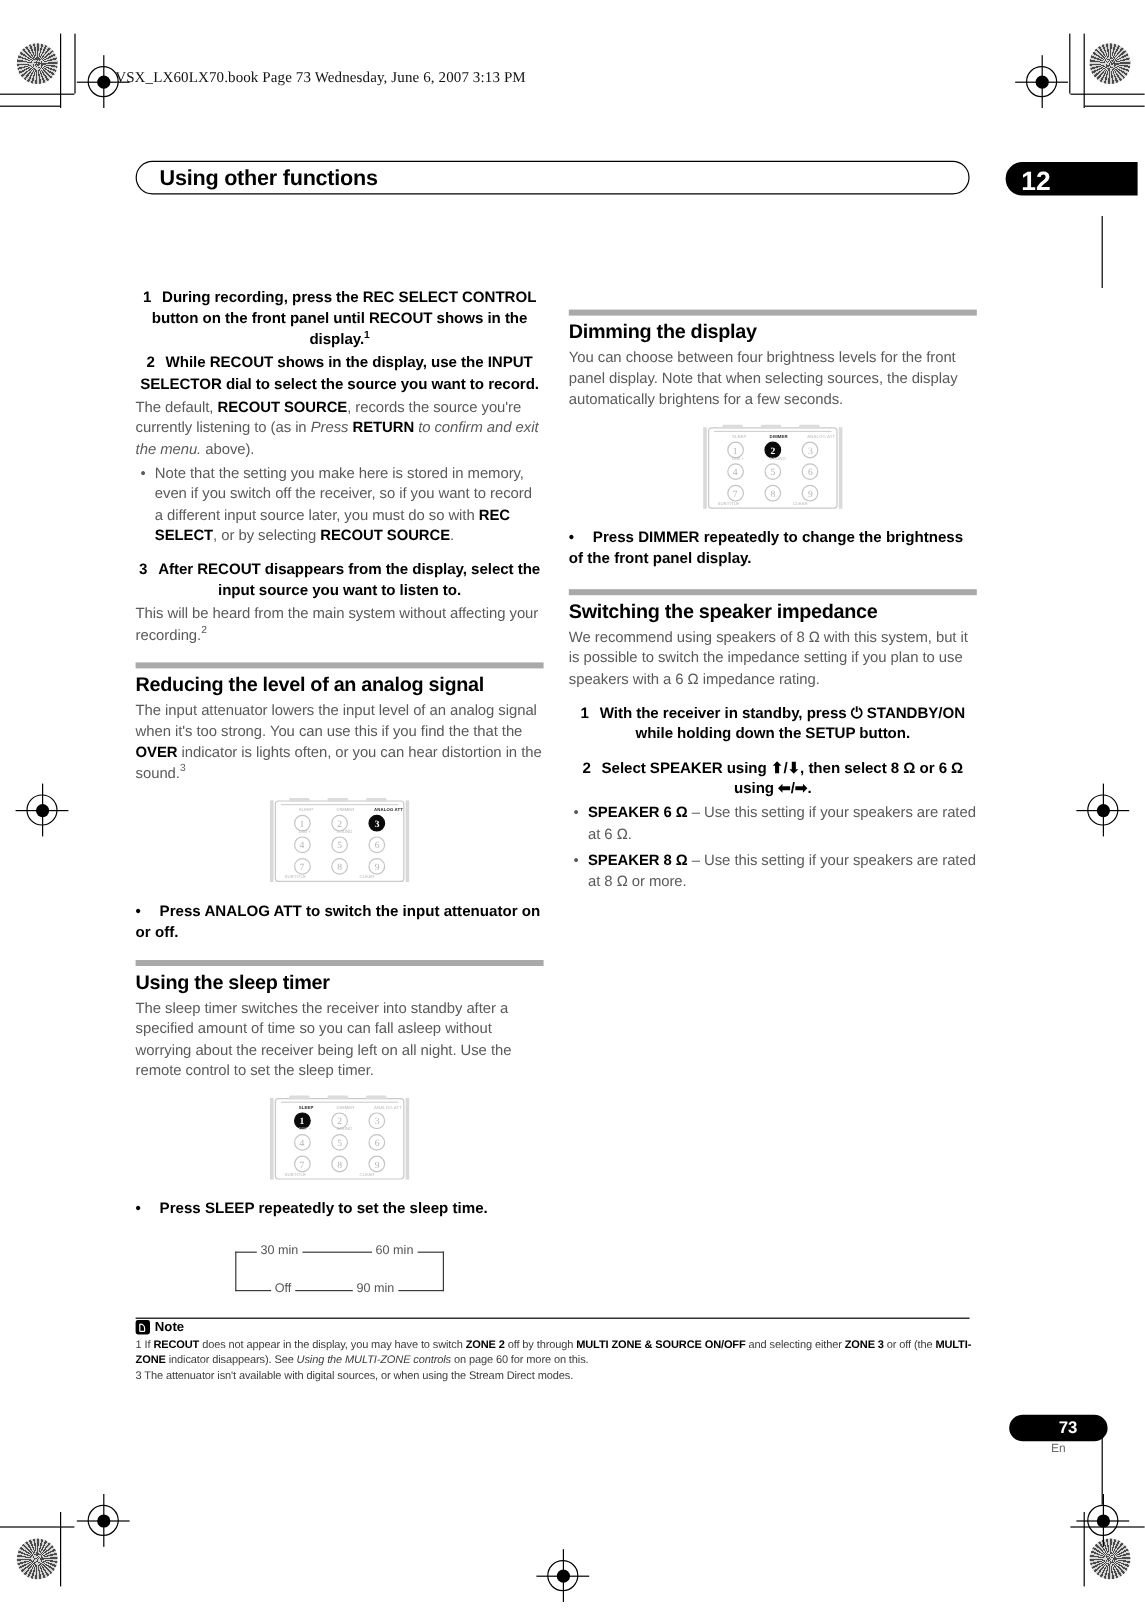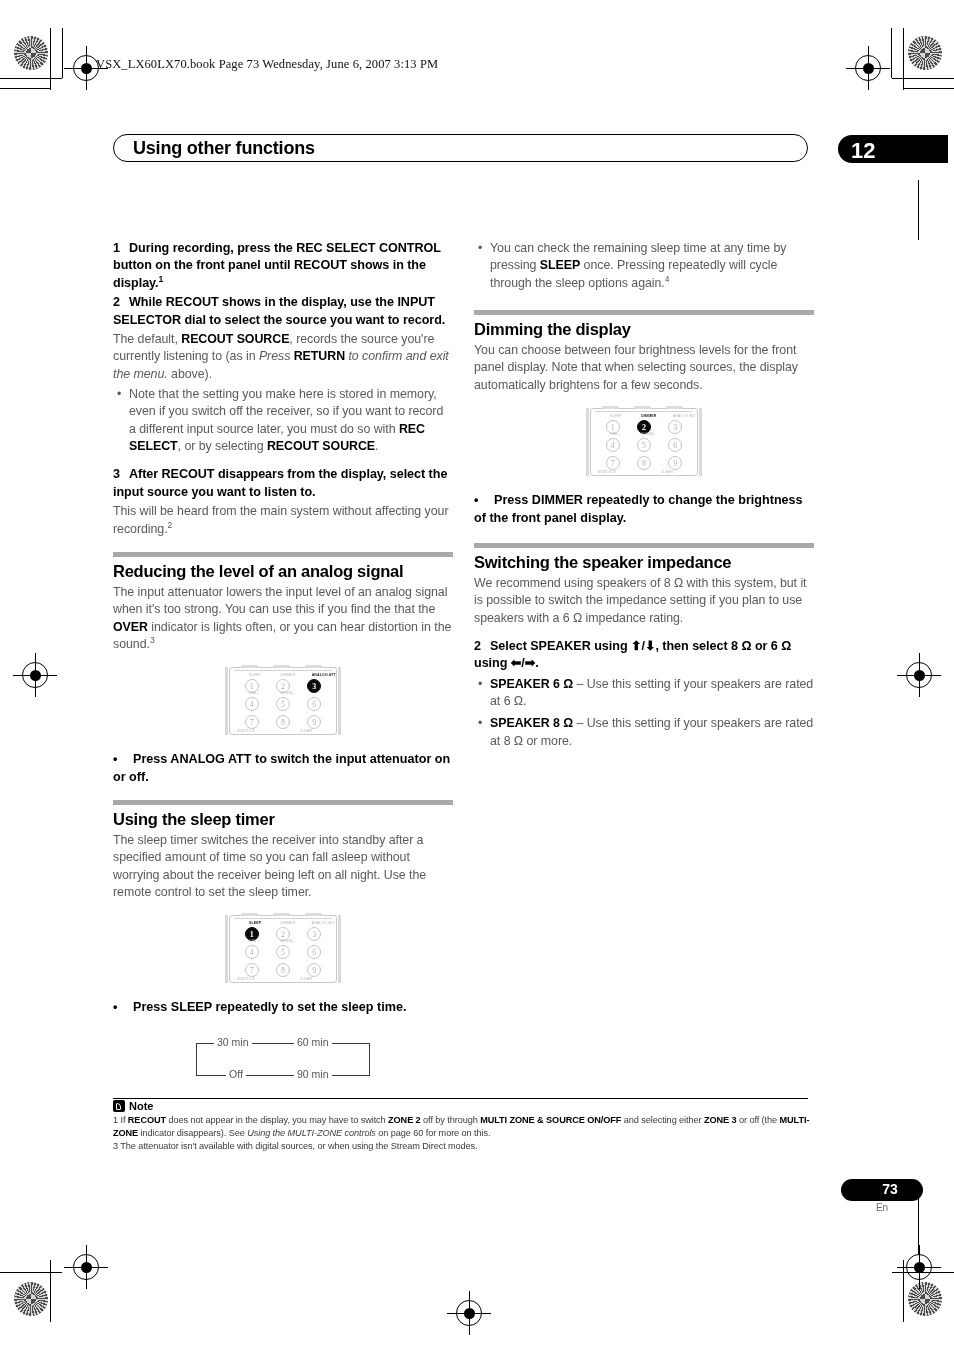--- a/index.html
+++ b/index.html
@@ -121,20 +121,21 @@
   .col-right { left: 474px; }
 
   
   .step {
     font-size: 12.6px;
     font-weight: bold;
     line-height: 1.38;
     color: #000;
     margin: 0 0 2px 0;
     letter-spacing: -0.05px;
+    text-align: center;
   }
   .step .num { margin-right: 9px; }
   .body {
     font-size: 12.4px;
     line-height: 1.4;
     color: #5a5a5a;
     margin: 0 0 11px 0;
     letter-spacing: -0.05px;
   }
   .body b, .step b { color: #000; font-weight: bold; }
@@ -573,34 +574,29 @@
       <p class="bullet-bold" style="margin-bottom:4px;">
         <span class="dot">•</span><span>Press SLEEP repeatedly to set the sleep time.</span>
       </p>
 
       <div class="cycle">
         <div class="cyc-line cyc-h" style="left:8px;top:10px;width:174px;"></div>
         <div class="cyc-line cyc-h" style="left:8px;top:42px;width:174px;"></div>
         <div class="cyc-line cyc-v" style="left:8px;top:10px;height:33px;"></div>
         <div class="cyc-line cyc-v" style="left:181px;top:10px;height:33px;"></div>
         <span class="cyc-lbl" style="left:26px;top:3px;">30 min</span>
-        <span class="cyc-lbl" style="left:106px;top:3px;">60 min</span>
+        <span class="cyc-lbl" style="left:122px;top:3px;">60 min</span>
         <span class="cyc-lbl" style="left:38px;top:35px;">Off</span>
         <span class="cyc-lbl" style="left:106px;top:35px;">90 min</span>
       </div>
     </div>
   </div>
 
   <div class="col col-right">
 
-    <ul class="bullets">
-      <li>
-        <span>You can check the remaining sleep time at any time by pressing </span><b>SLEEP</b><span> once. Pressing repeatedly will cycle through the sleep options again.</span><sup>4</sup>
-      </li>
-    </ul>
 
     <div class="sec" style="margin-top:18px;">
       <div class="sec-rule"></div>
       <h2 class="sec-title">Dimming the display</h2>
       <p class="body">You can choose between four brightness levels for the front panel display. Note that when selecting sources, the display automatically brightens for a few seconds.</p>
 
       <div class="remote-wrap">
         <div class="remote">
           <div class="side l"></div>
           <div class="side r"></div>
@@ -651,20 +647,23 @@
       <p class="bullet-bold">
         <span class="dot">•</span><span>Press DIMMER repeatedly to change the brightness of the front panel display.</span>
       </p>
     </div>
 
     <div class="sec" style="margin-top:16px;">
       <div class="sec-rule"></div>
       <h2 class="sec-title">Switching the speaker impedance</h2>
       <p class="body">We recommend using speakers of 8 Ω with this system, but it is possible to switch the impedance setting if you plan to use speakers with a 6 Ω impedance rating.</p>
 
+      <p class="step">
+        <span class="num">1</span><span>With the receiver in standby, press ⏻ STANDBY/ON while holding down the SETUP button.</span>
+      </p>
 
       <p class="step" style="margin-top:11px;">
         <span class="num">2</span><span>Select SPEAKER using ⬆/⬇, then select 8 Ω or 6 Ω using ⬅/➡.</span>
       </p>
 
       <ul class="bullets" style="margin-top:3px;">
         <li>
           <b>SPEAKER 6 Ω</b><span> – Use this setting if your speakers are rated at 6 Ω.</span>
         </li>
         <li>

